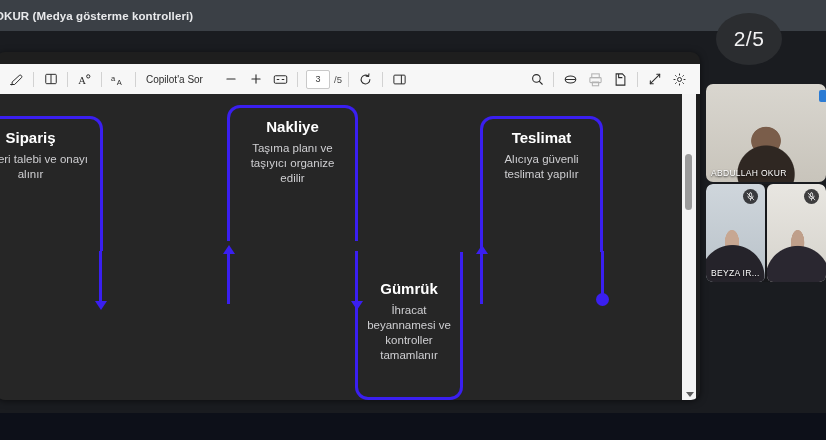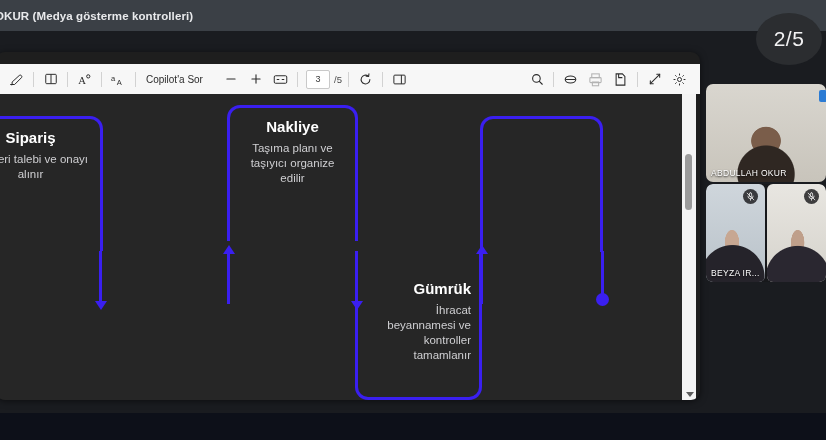--- a/index.html
+++ b/index.html
@@ -44,21 +44,21 @@
   .stage-lower {
     position: absolute;
     left: 0; top: 413px;
     width: 826px; height: 27px;
     background: #0d1019;
   }
 
   
   .page-badge {
     position: absolute;
-    left: 756px; top: 13px;
+    left: 716px; top: 13px;
     width: 66px; height: 52px;
     border-radius: 50%;
     background: #2b2d30;
     display: flex;
     align-items: center;
     justify-content: center;
     color: #f2f2f3;
     font-size: 21px;
     letter-spacing: .5px;
     z-index: 40;
@@ -440,29 +440,31 @@
         </div>
 
       <div class="node top" style="left:231px; top:11px; width:131px; height:136px;">
         <div class="node-title">Nakliye</div>
         <div class="node-desc">Taşıma planı ve taşıyıcı organize edilir</div>
       </div>
       <div class="arrow down" style="left:359px; top:157px; height:52px;">
           <span class="head"></span>
         </div>
 
-      <div class="node bottom" style="left:359px; top:158px; width:127px; height:148px; padding-top:28px;text-align:right;">
+      <div class="node bottom" style="left:359px; top:158px; width:108px; height:148px; padding-top:28px;">
         <div class="node-title">Gümrük</div>
         <div class="node-desc">İhracat beyannamesi ve kontroller tamamlanır</div>
       </div>
       <div class="arrow up" style="left:484px; top:158px; height:52px;">
           <span class="head"></span>
         </div>
 
       <div class="node top" style="left:484px; top:22px; width:123px; height:136px;">
+        <div class="node-title">Teslimat</div>
+        <div class="node-desc">Alıcıya güvenli teslimat yapılır</div>
       </div>
       <div class="arrow" style="left:605px; top:157px; height:44px;"></div>
       <div class="end-dot" style="left:600px; top:199px;"></div>
 
     </div>
   </div>
 
   <div class="pdf-scroll">
     <div class="pdf-scroll-thumb"></div>
     <div class="pdf-scroll-arrow"></div>

